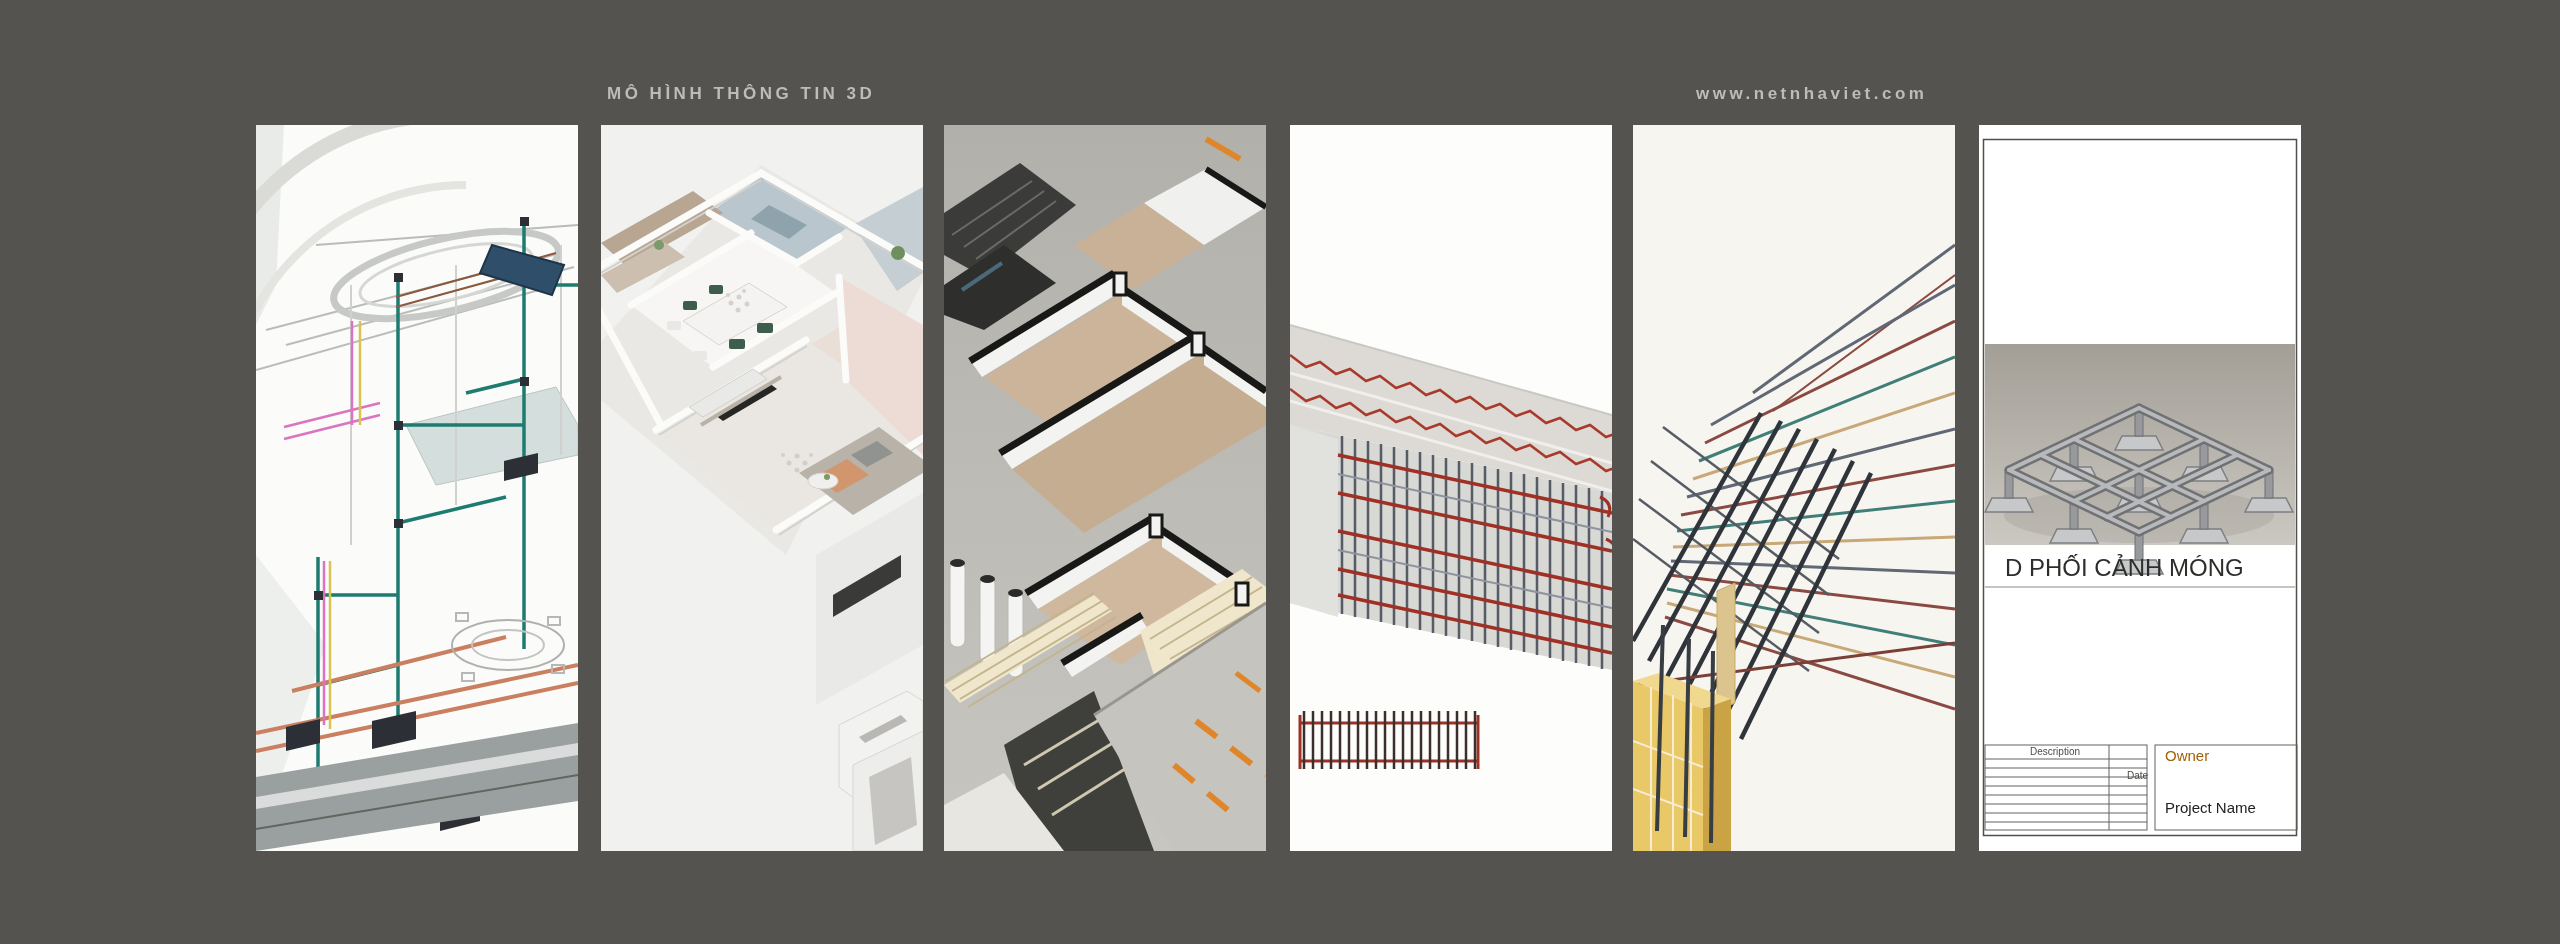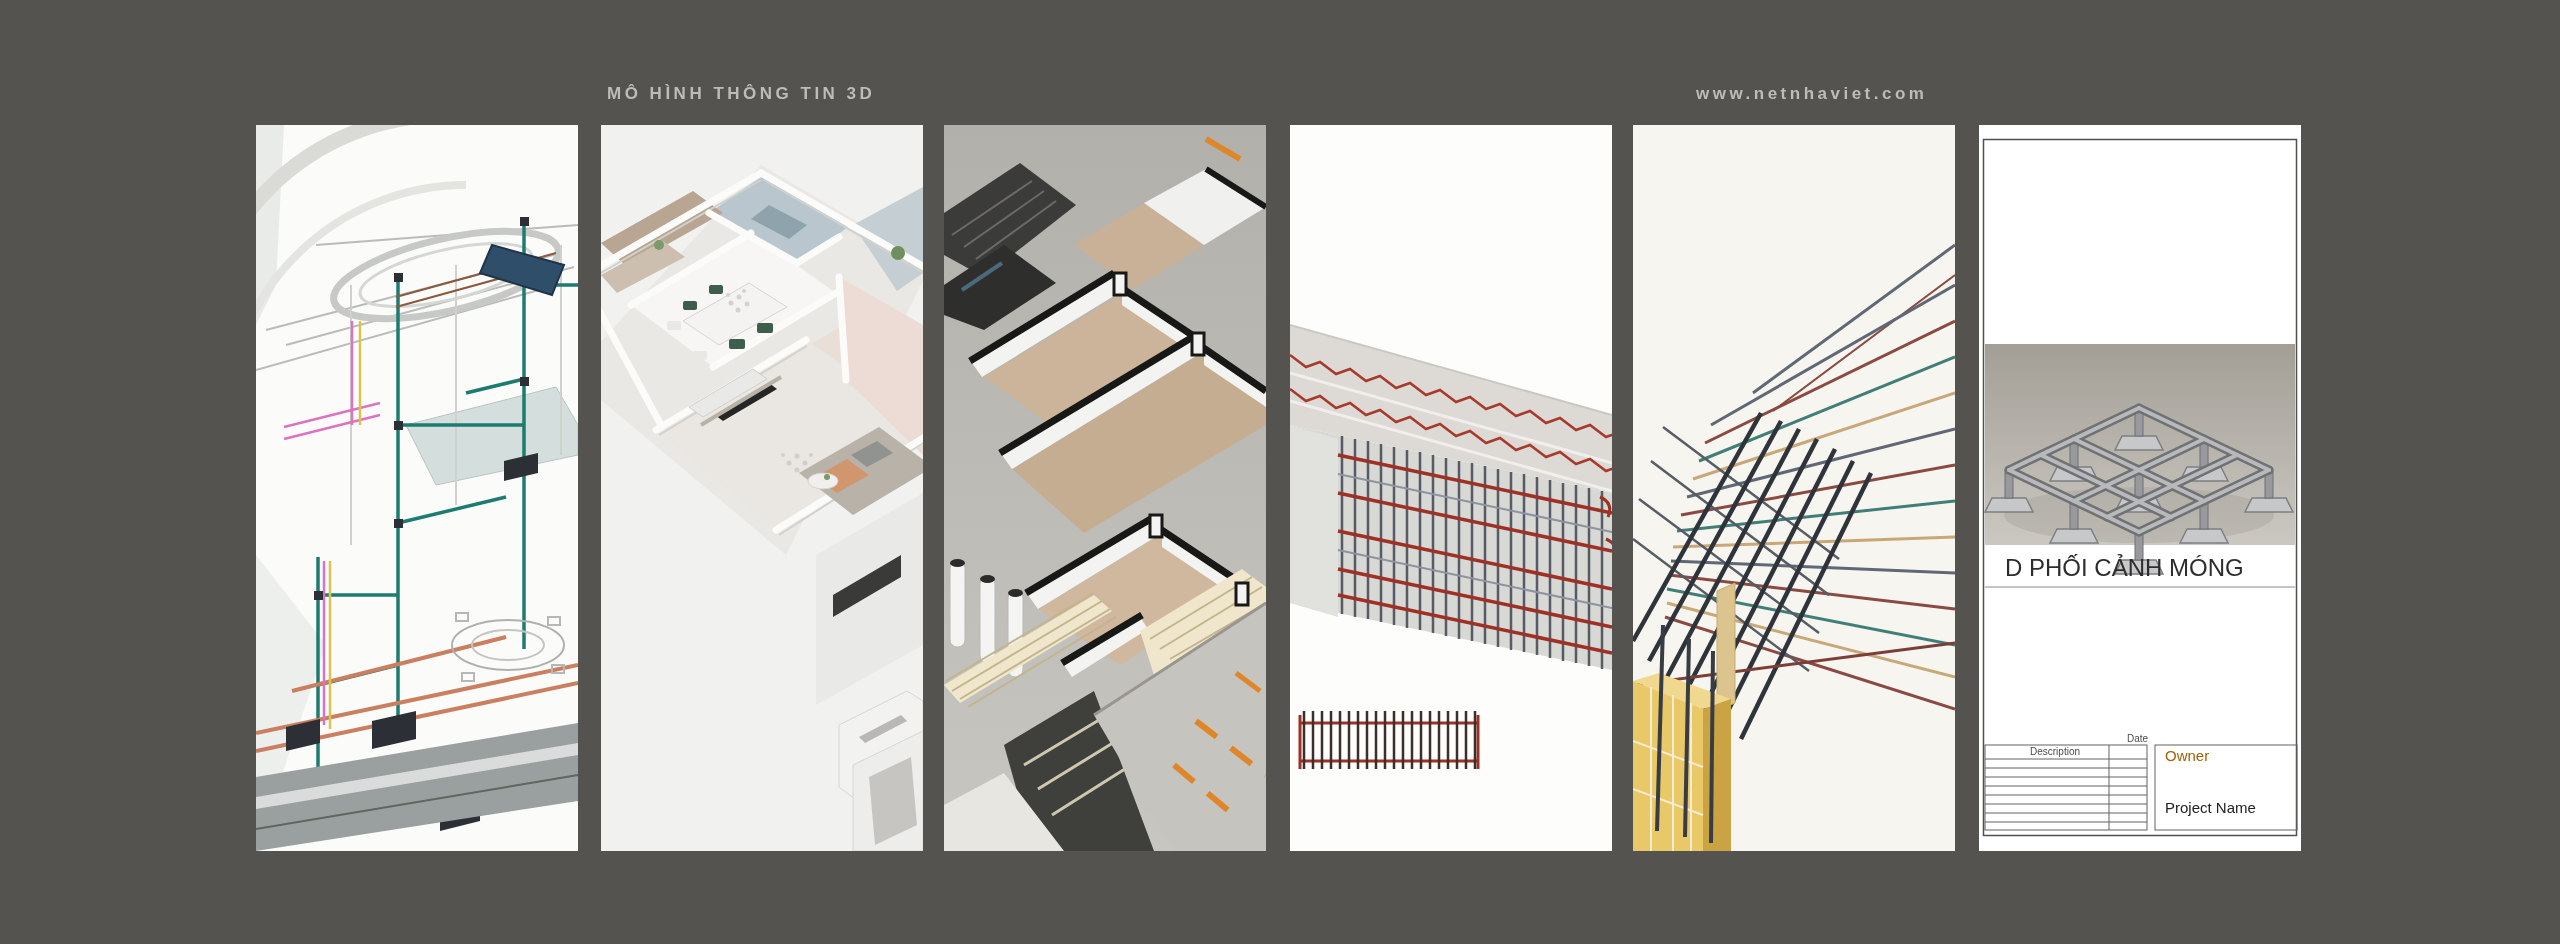--- a/index.html
+++ b/index.html
@@ -16,21 +16,21 @@
              color:#4a4946;font-weight:bold;font-size:66px;line-height:85px;letter-spacing:30px;
              word-spacing:22px;pointer-events:none;}
   .big-title div{white-space:nowrap;}
   .gap{position:absolute;top:125px;height:726px;background:#555350;z-index:3;}
   .g1{left:578px;width:23px}.g2{left:923px;width:21px}.g3{left:1266px;width:24px}
   .g4{left:1612px;width:21px}.g5{left:1955px;width:24px}
   .m1{left:0;width:256px}.m2{left:2301px;width:259px}
   
   .sheet-label{position:absolute;left:2px;top:429px;font-size:24px;color:#2d2d2b;white-space:nowrap;z-index:2;margin-left:24px;}
   .tb-desc{position:absolute;left:6px;top:621px;width:140px;text-align:center;font-size:10px;color:#4b4b49;z-index:2;}
-  .tb-date{position:absolute;left:130px;top:608px;width:57px;text-align:center;font-size:10px;color:#4b4b49;z-index:2;}
+  .tb-date{position:absolute;left:130px;top:645px;width:57px;text-align:center;font-size:10px;color:#4b4b49;z-index:2;}
   .tb-owner{position:absolute;left:186px;top:622px;font-size:15px;color:#a16207;z-index:2;}
   .tb-project{position:absolute;left:186px;top:674px;font-size:15px;color:#222220;z-index:2;}
 </style>
 </head>
 <body>
 
 <div class="banner">
 
   <div class="top-text hdr-title">MÔ HÌNH THÔNG TIN 3D</div>
   <div class="top-text hdr-url">www.netnhaviet.com</div>

